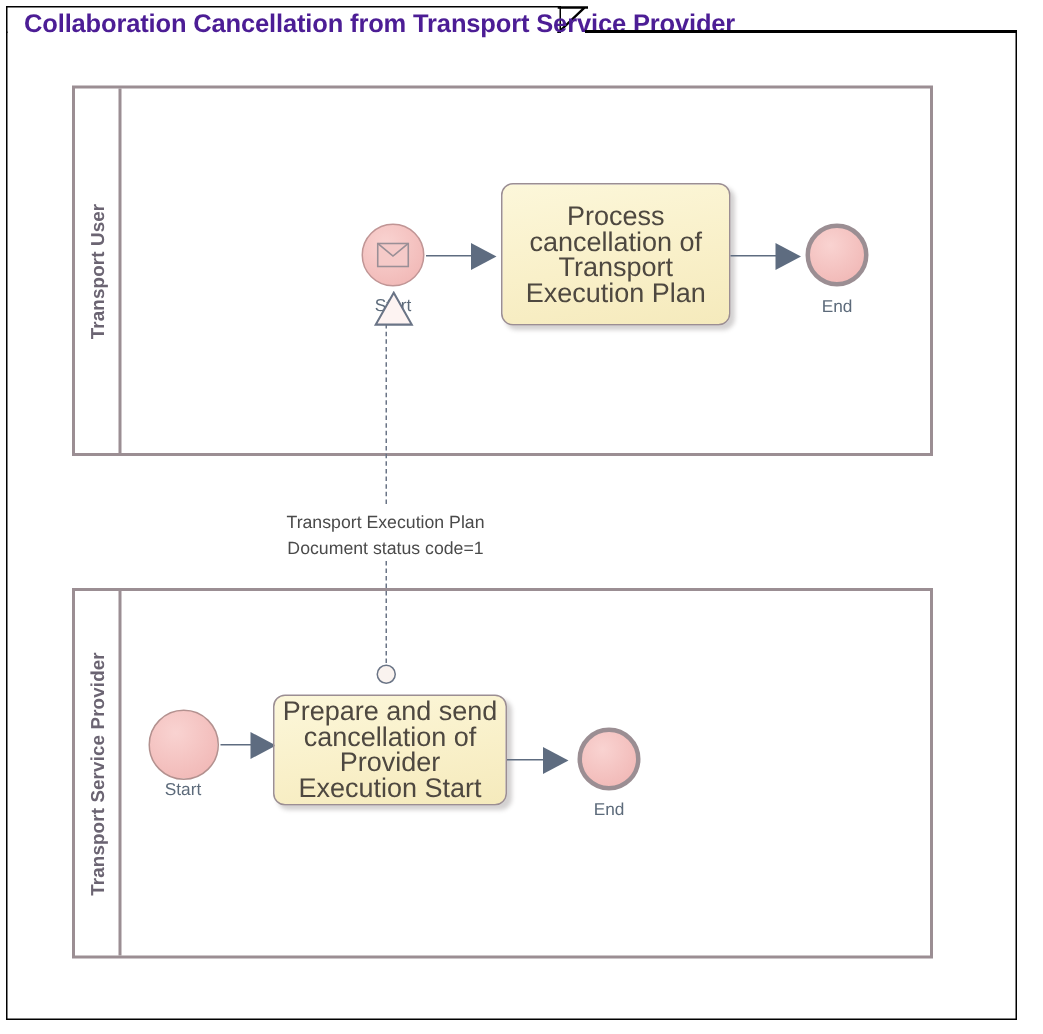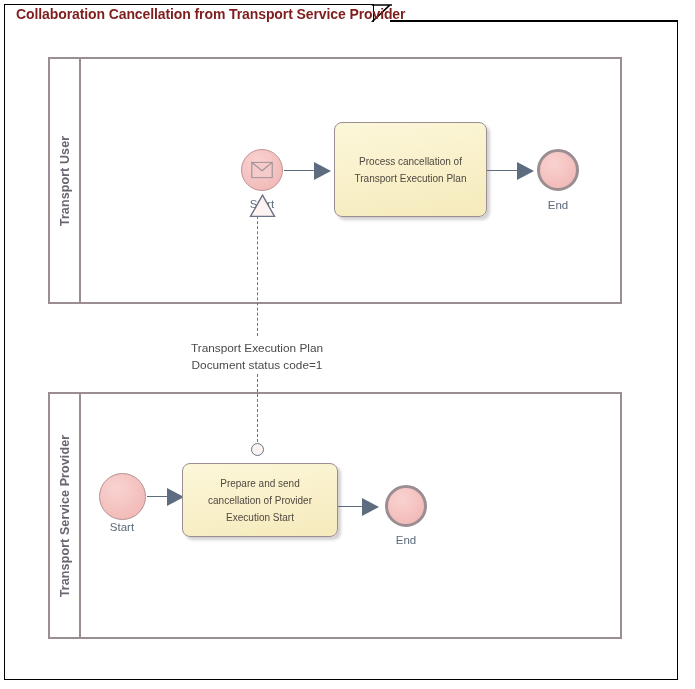--- a/index.html
+++ b/index.html
@@ -53,23 +53,23 @@
     top: 4px;
     width: 22px;
     height: 18px;
     overflow: hidden;
   }
   .tab-slant svg { display: block; }
   .tab-label {
     position: absolute;
     left: 16px;
     top: 6px;
-    font-size: 14px;
+    font-size: 17px;
     font-weight: bold;
-    color: #7f1d1d;
+    color: #4c1d95;
     white-space: nowrap;
     letter-spacing: -0.1px;
   }
 
   
   .pool {
     position: absolute;
     box-sizing: border-box;
     border: 2px solid #9b8e93;
     background: transparent;
@@ -136,21 +136,21 @@
     background: linear-gradient(170deg, #fcf7da 0%, #f9f0c9 55%, #f5eabc 100%);
     box-shadow: 3px 3px 3px rgba(120,115,115,0.33);
   }
   .task-label {
     position: absolute;
     left: 0;
     right: 0;
     top: 50%;
     transform: translateY(-50%);
     text-align: center;
-    font-size: 10px;
+    font-size: 18px;
     color: #4e4840;
     line-height: 17px;
     padding: 0 4px;
     box-sizing: border-box;
   }
 
   
   .conn-line {
     position: absolute;
     background: #5e6c80;

